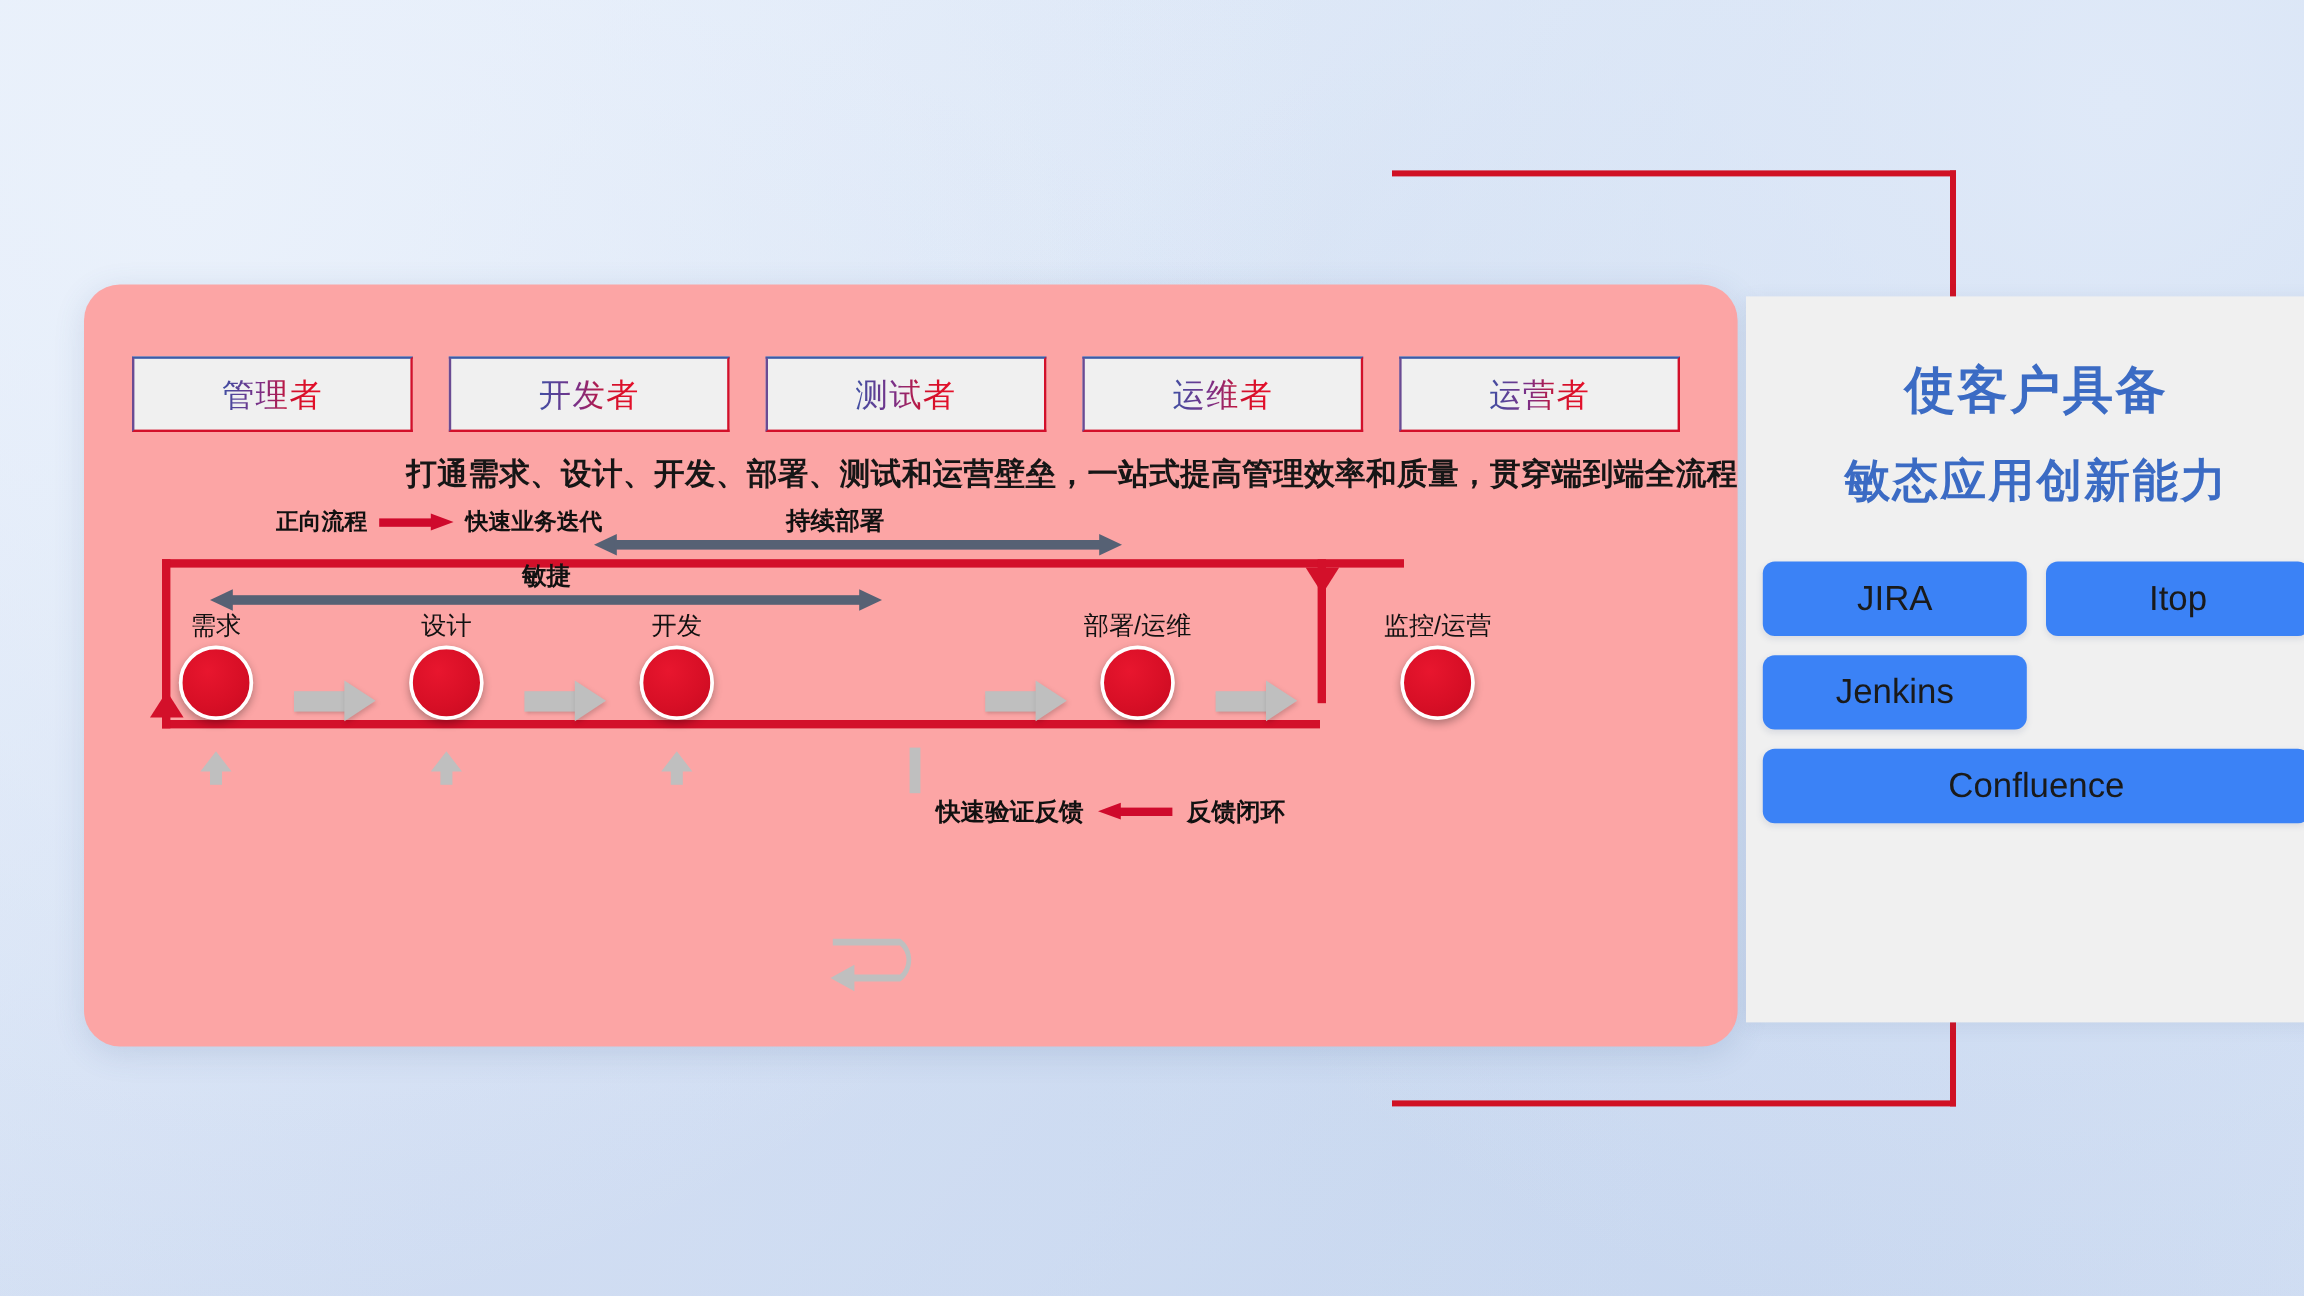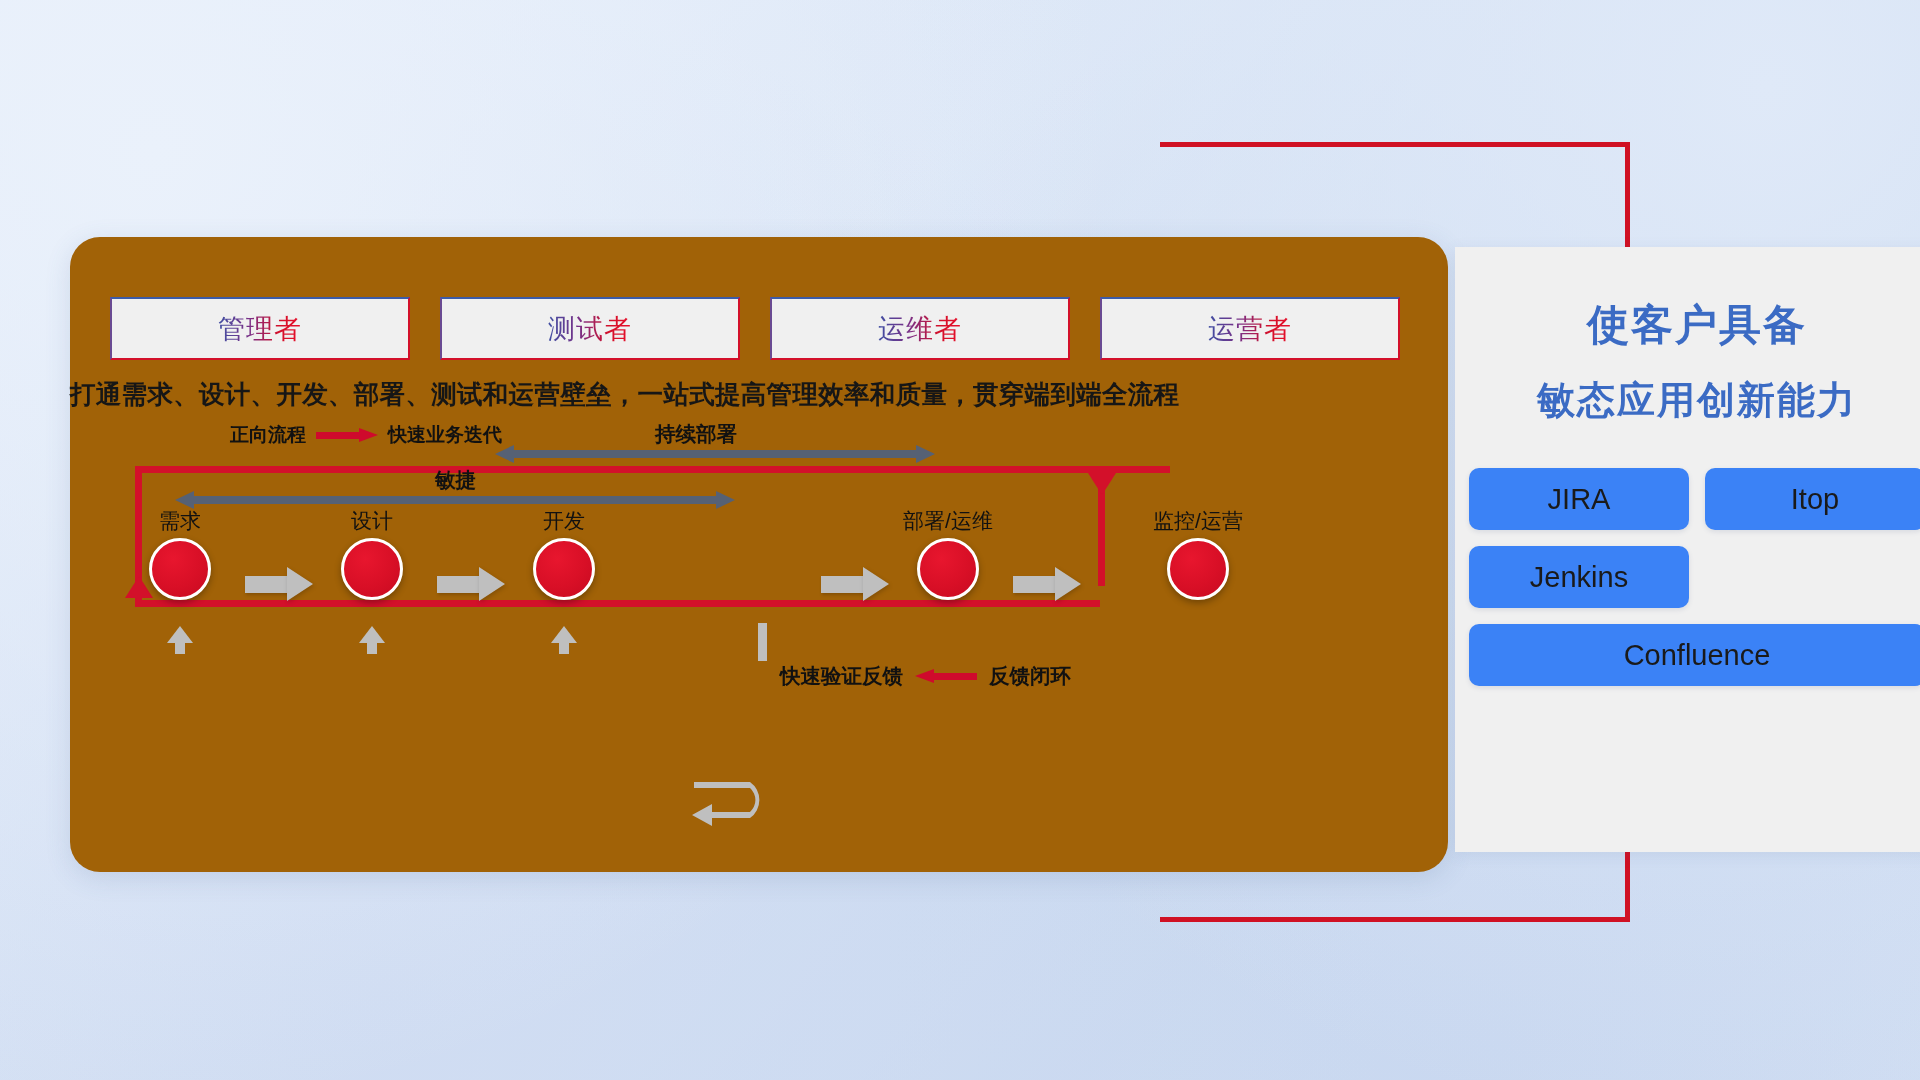--- a/index.html
+++ b/index.html
@@ -33,21 +33,21 @@
     z-index: 1;
   }
 
   
   .main-card {
     position: absolute;
     left: 70px;
     top: 237px;
     width: 1378px;
     height: 635px;
-    background: #a16207;
+    background: #fca5a5;
     border-radius: 30px;
     box-shadow: 0 6px 26px rgba(70,100,150,0.16);
     z-index: 3;
   }
 
   
   .roles-row {
     position: absolute;
     left: 40px;
     top: 60px;
@@ -78,21 +78,21 @@
     -webkit-text-fill-color: transparent;
     letter-spacing: 1px;
   }
 
   
   .desc-line {
     position: absolute;
     left: 0;
     top: 140px;
     width: 100%;
-    text-align: left;
+    text-align: right;
     font-size: 25.5px;
     font-weight: bold;
     color: #161616;
     letter-spacing: 0.3px;
   }
 
   
   .legend-forward {
     position: absolute;
     left: 160px;
@@ -371,20 +371,23 @@
 
 <div class="red-bracket"></div>
 
 <div class="main-card">
 
   <div class="roles-row">
     <div class="role-box">
       <span class="role-label">管理者</span>
     </div>
     <div class="role-box">
+      <span class="role-label">开发者</span>
+    </div>
+    <div class="role-box">
       <span class="role-label">测试者</span>
     </div>
     <div class="role-box">
       <span class="role-label">运维者</span>
     </div>
     <div class="role-box">
       <span class="role-label">运营者</span>
     </div>
   </div>
 

